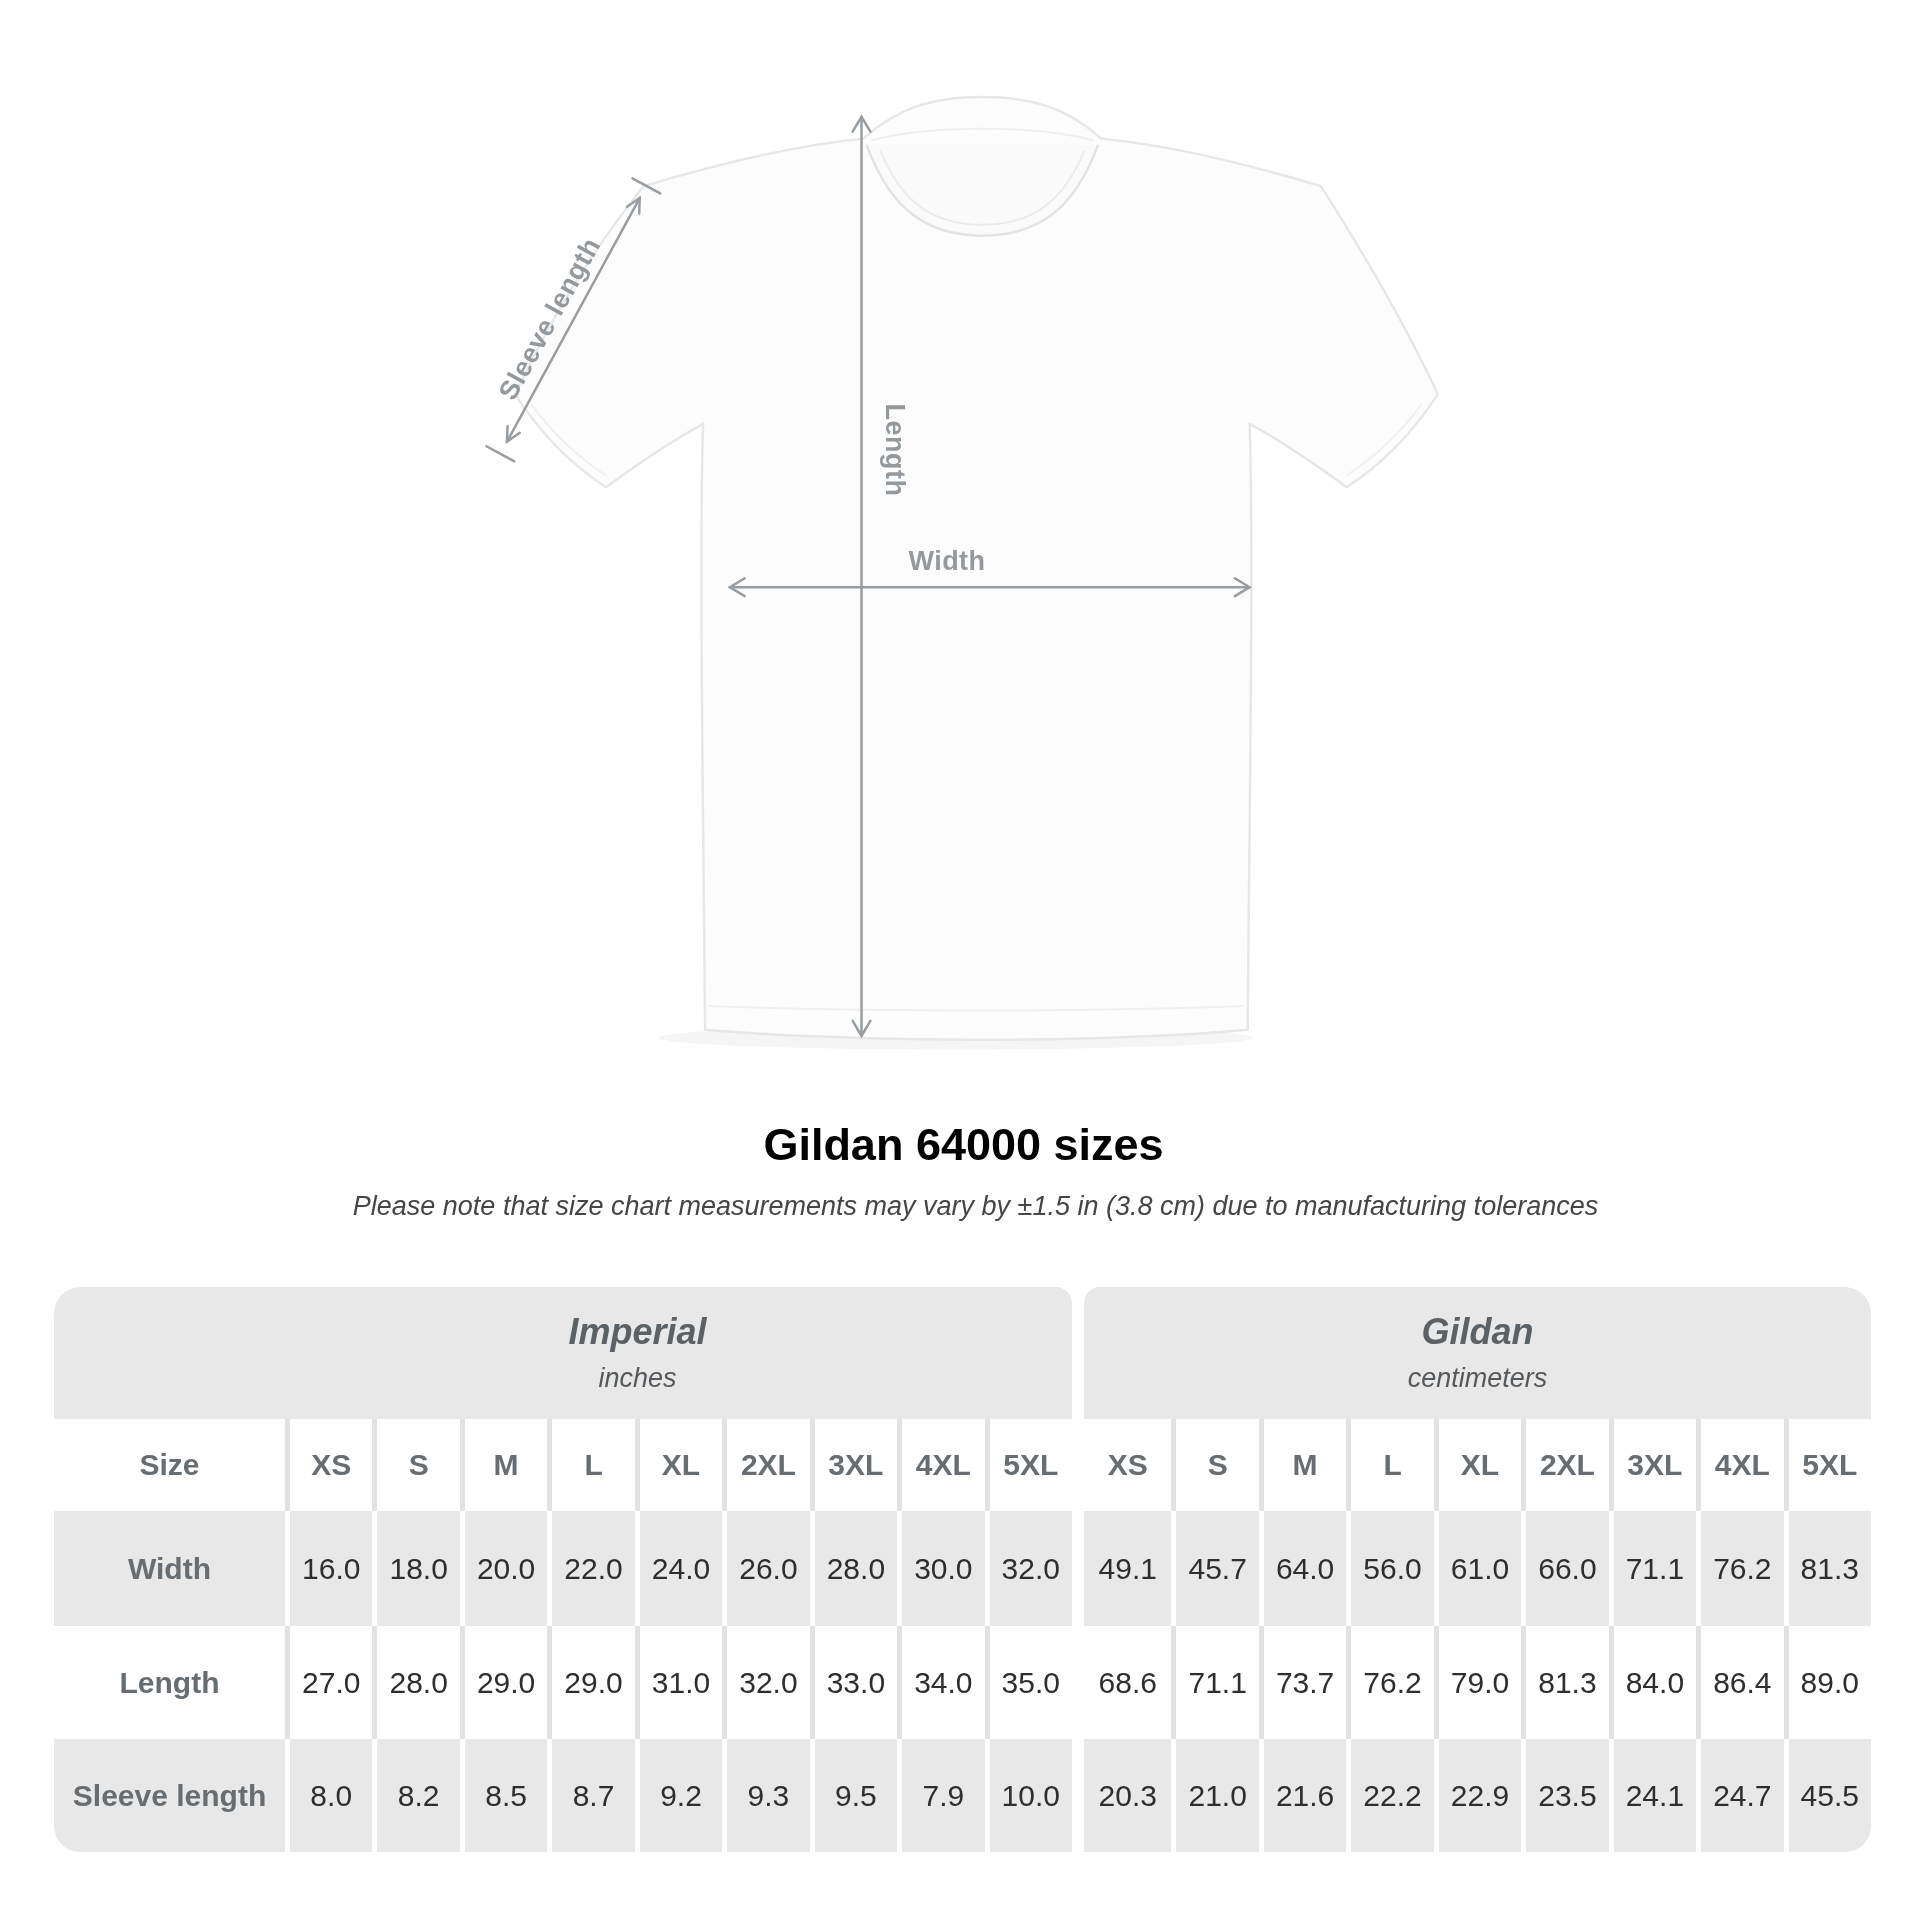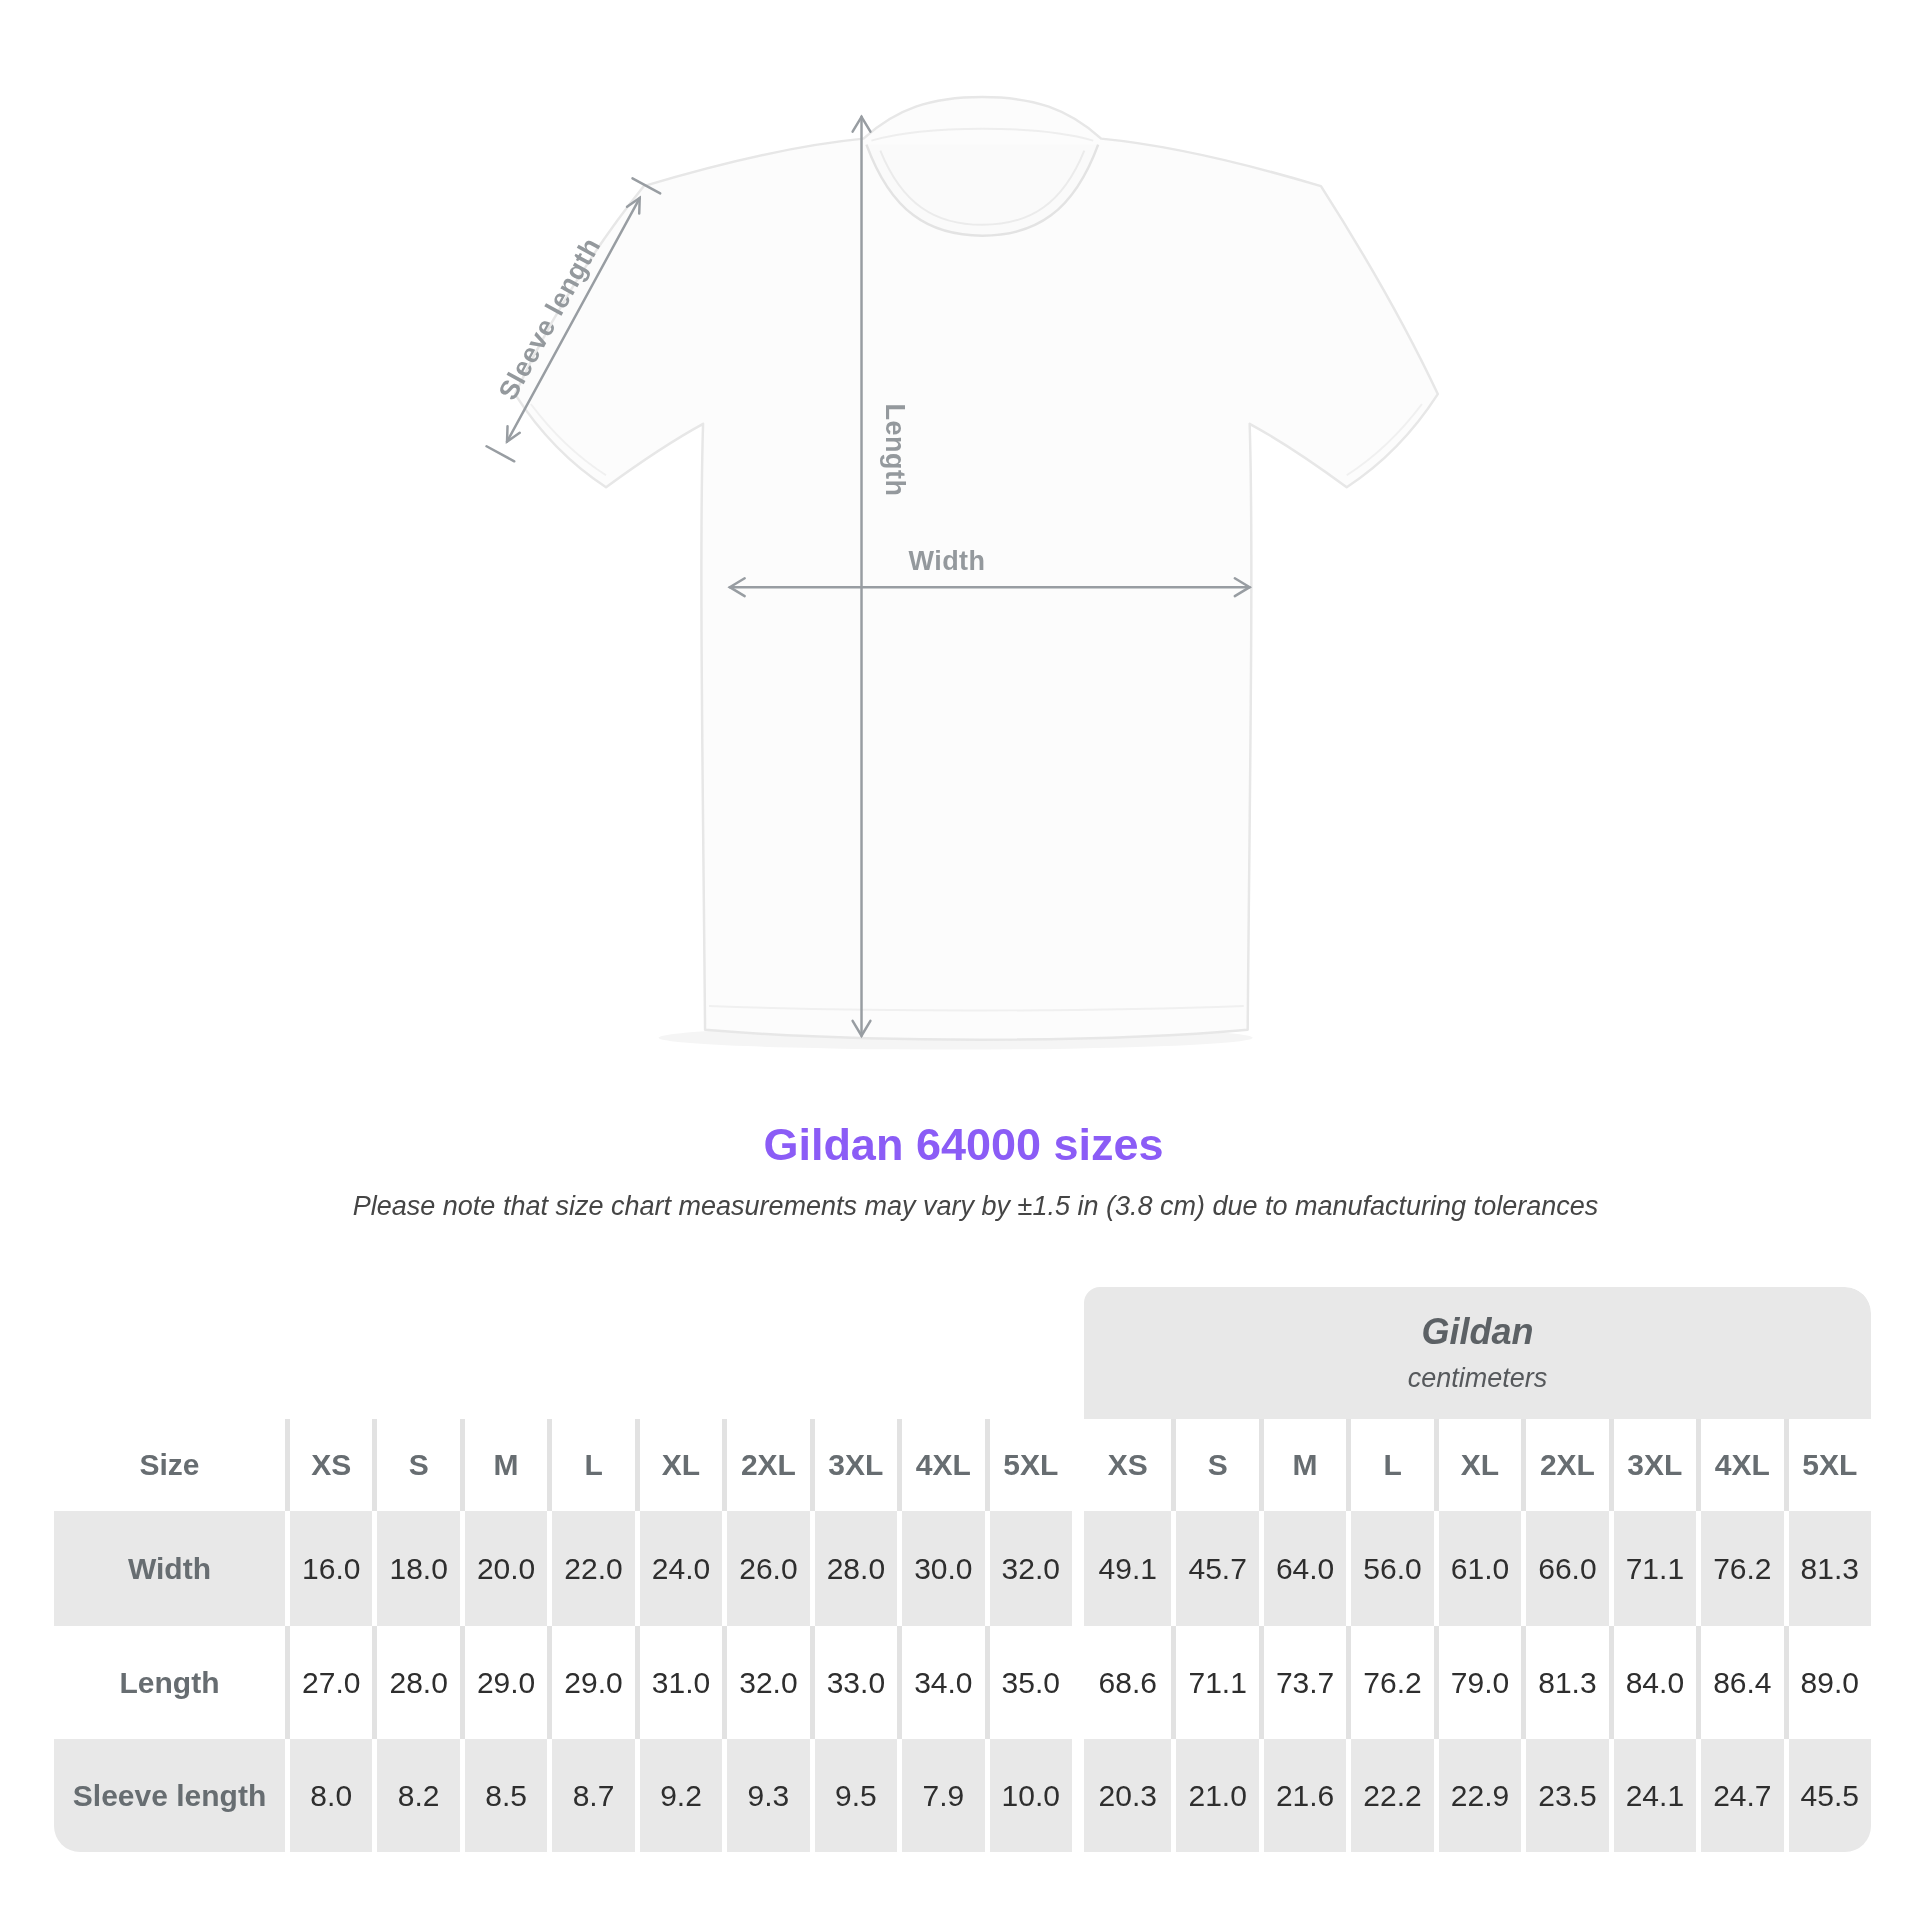--- a/index.html
+++ b/index.html
@@ -10,21 +10,21 @@
   .diagram{position:absolute;left:0;top:0;width:1927px;height:1109px;}
   .diagram svg{position:absolute;left:0;top:0;}
   .annot-label{position:absolute;font-weight:700;font-size:27px;color:#94999d;
                letter-spacing:0.5px;white-space:nowrap;}
   .lbl-sleeve{left:550px;top:319px;transform:translate(-50%,-50%) rotate(-61deg);}
   .lbl-length{left:894px;top:450px;transform:translate(-50%,-50%) rotate(90deg);}
   .lbl-width{left:947px;top:561px;transform:translate(-50%,-50%);}
 
   
   .heading{position:absolute;left:0;top:1117px;width:100%;text-align:center;}
-  .title{font-size:45px;font-weight:700;color:#8b5cf6;margin:0;line-height:55px;}
+  .title{font-size:45px;font-weight:700;color:#000000;margin:0;line-height:55px;}
   .subtitle{font-size:27px;font-style:italic;color:#454545;margin:14px 0 0 0;line-height:40px;padding-left:24px;}
 
   
   .size-table{position:absolute;left:54px;top:1287px;width:1817px;
               border-radius:26px;overflow:hidden;}
   .grid{display:grid;grid-template-columns:231px repeat(9,1fr) 12px repeat(9,1fr);}
 
   .band-cell{background:#e8e8e8;display:flex;flex-direction:column;justify-content:center;
              align-items:center;height:132px;}
   .band-imperial{grid-column:1 / 11;border-radius:26px 16px 0 0;padding-left:149px;box-sizing:border-box;}
@@ -103,20 +103,24 @@
   <div class="annot-label lbl-width">Width</div>
 </div>
 
 <div class="heading">
   <h1 class="title">Gildan 64000 sizes</h1>
   <p class="subtitle">Please note that size chart measurements may vary by ±1.5 in (3.8 cm) due to manufacturing tolerances</p>
 </div>
 
 <div class="size-table">
   <div class="grid">
+    <div class="band-cell band-imperial">
+      <div class="band-name">Imperial</div>
+      <div class="band-unit">inches</div>
+    </div>
     <div class="band-gap"></div>
     <div class="band-cell band-metric">
       <div class="band-name">Gildan</div>
       <div class="band-unit">centimeters</div>
     </div>
   </div>
   <div id="table-rows">
       <div class="grid trow row-header row-white">
         <div class="cell row-label">Size</div>
         <div class="cell hdr sep">XS</div>

